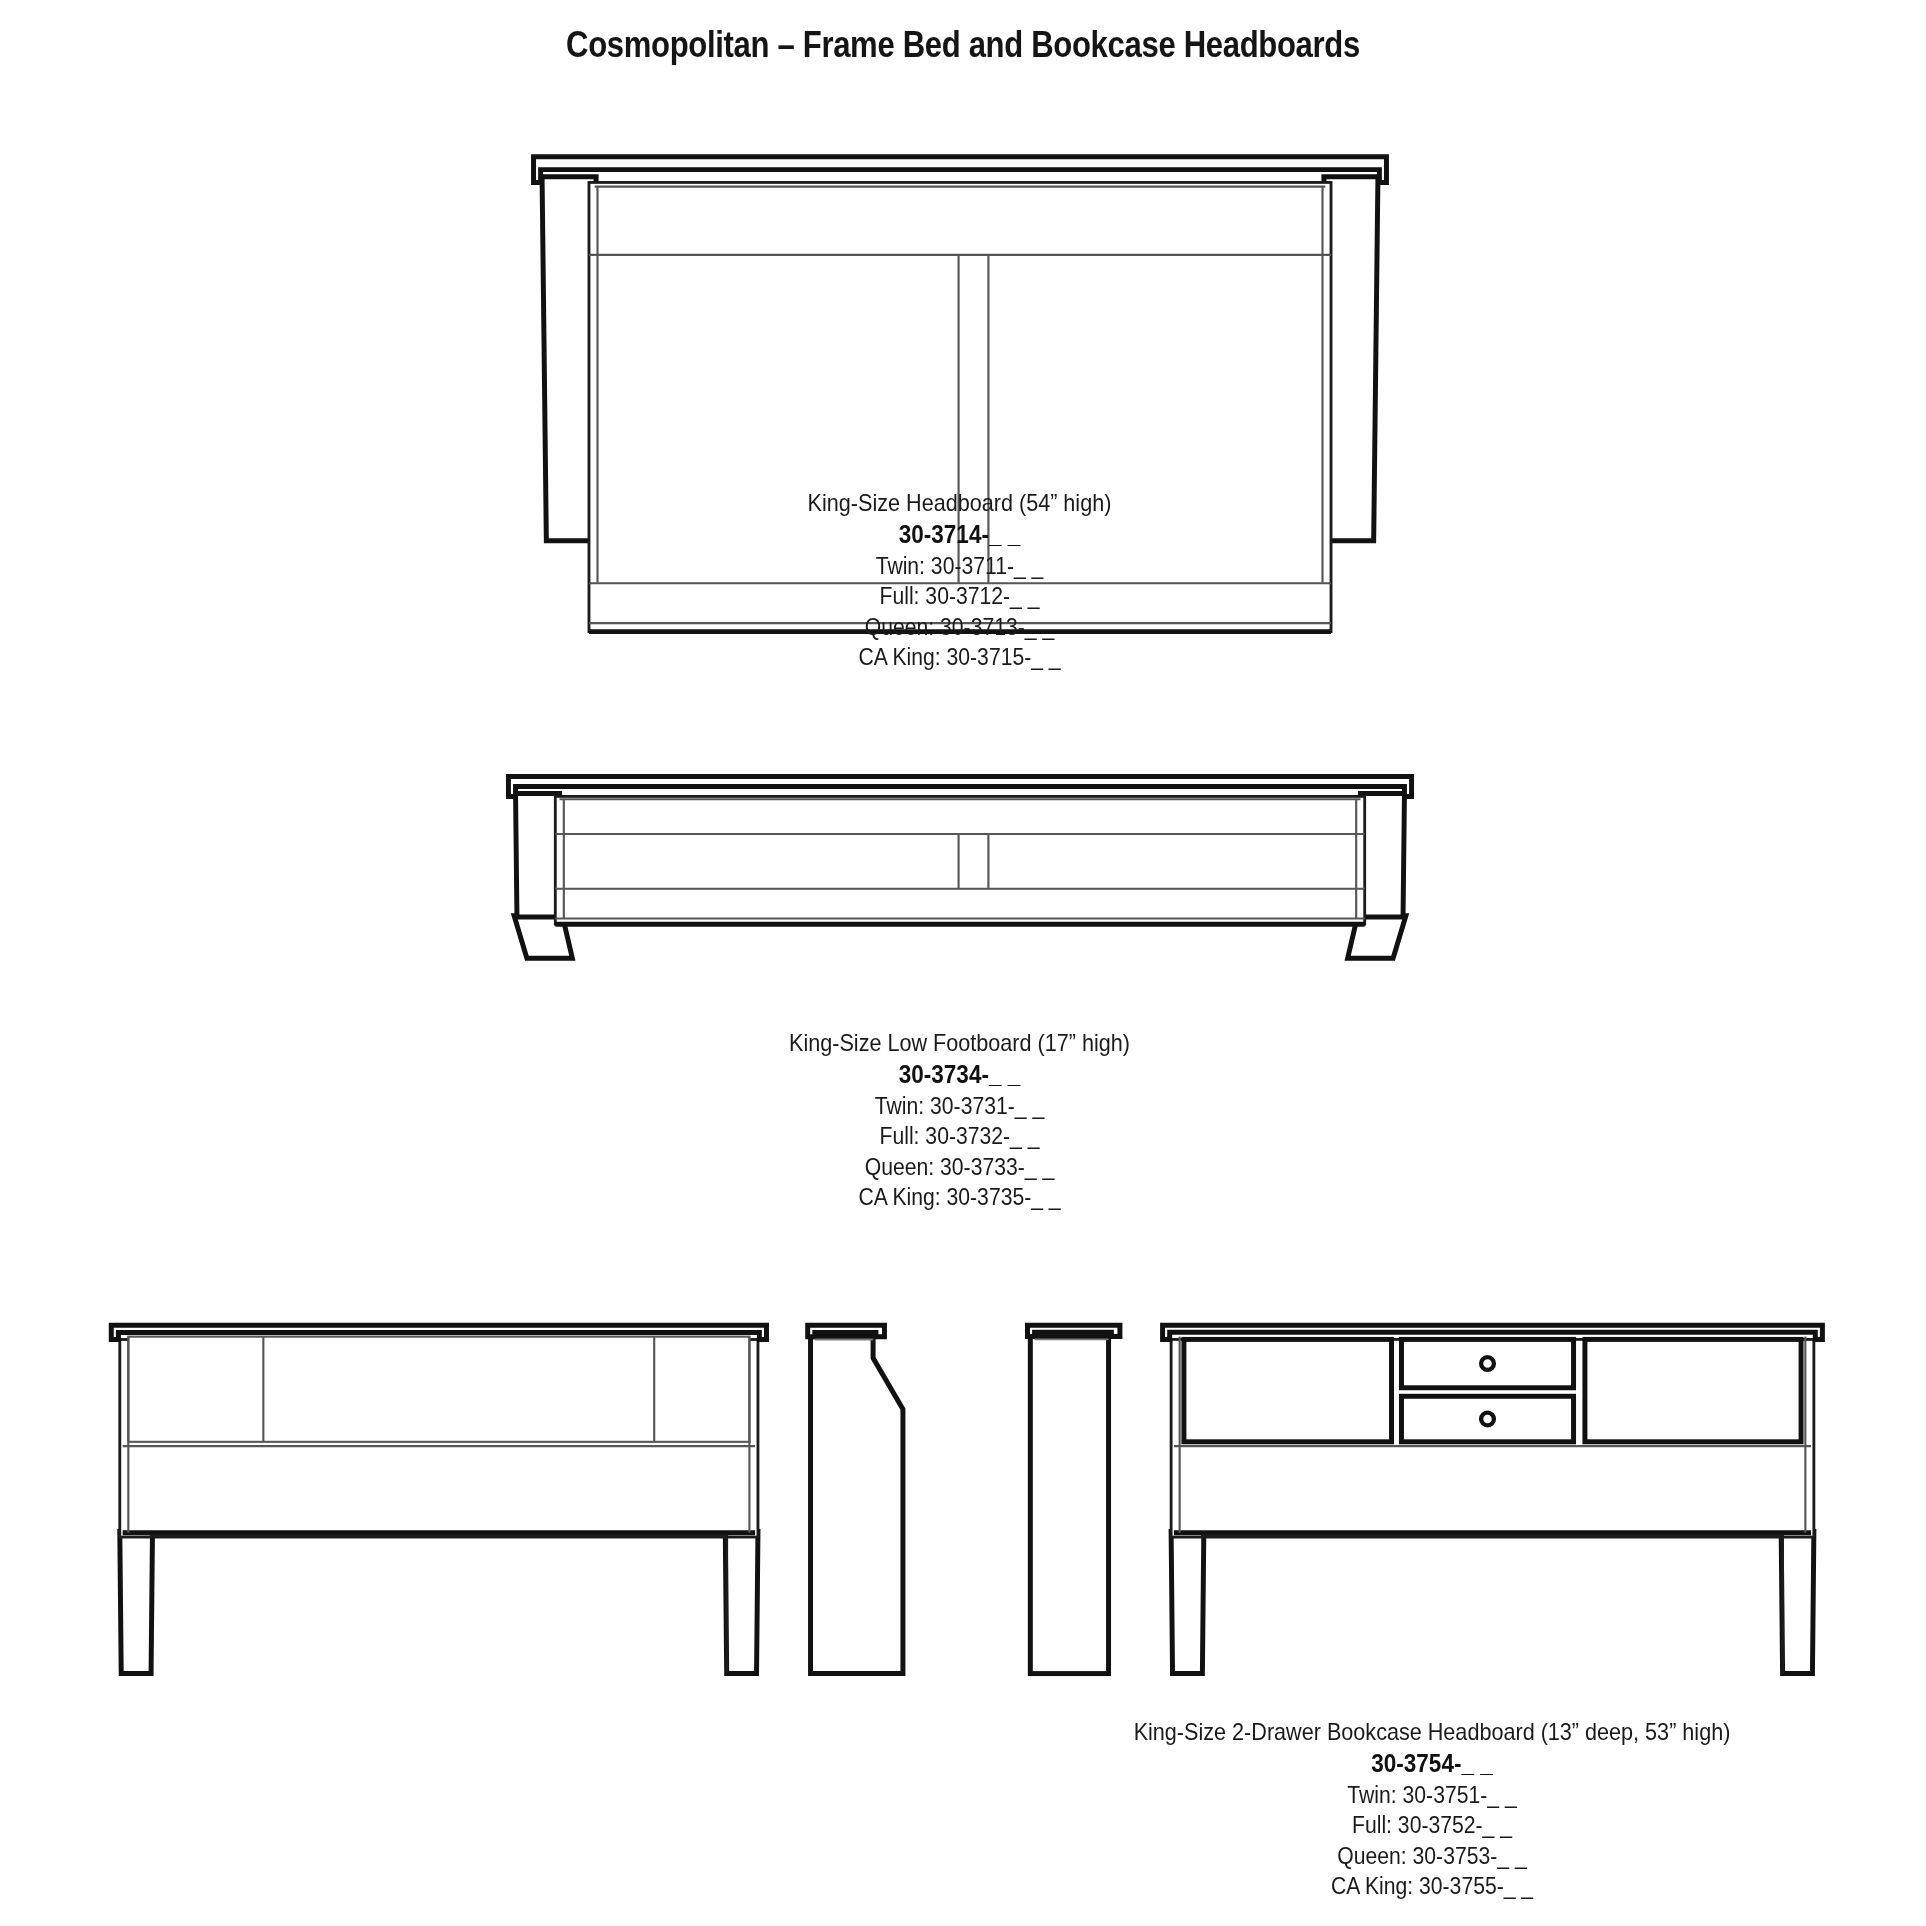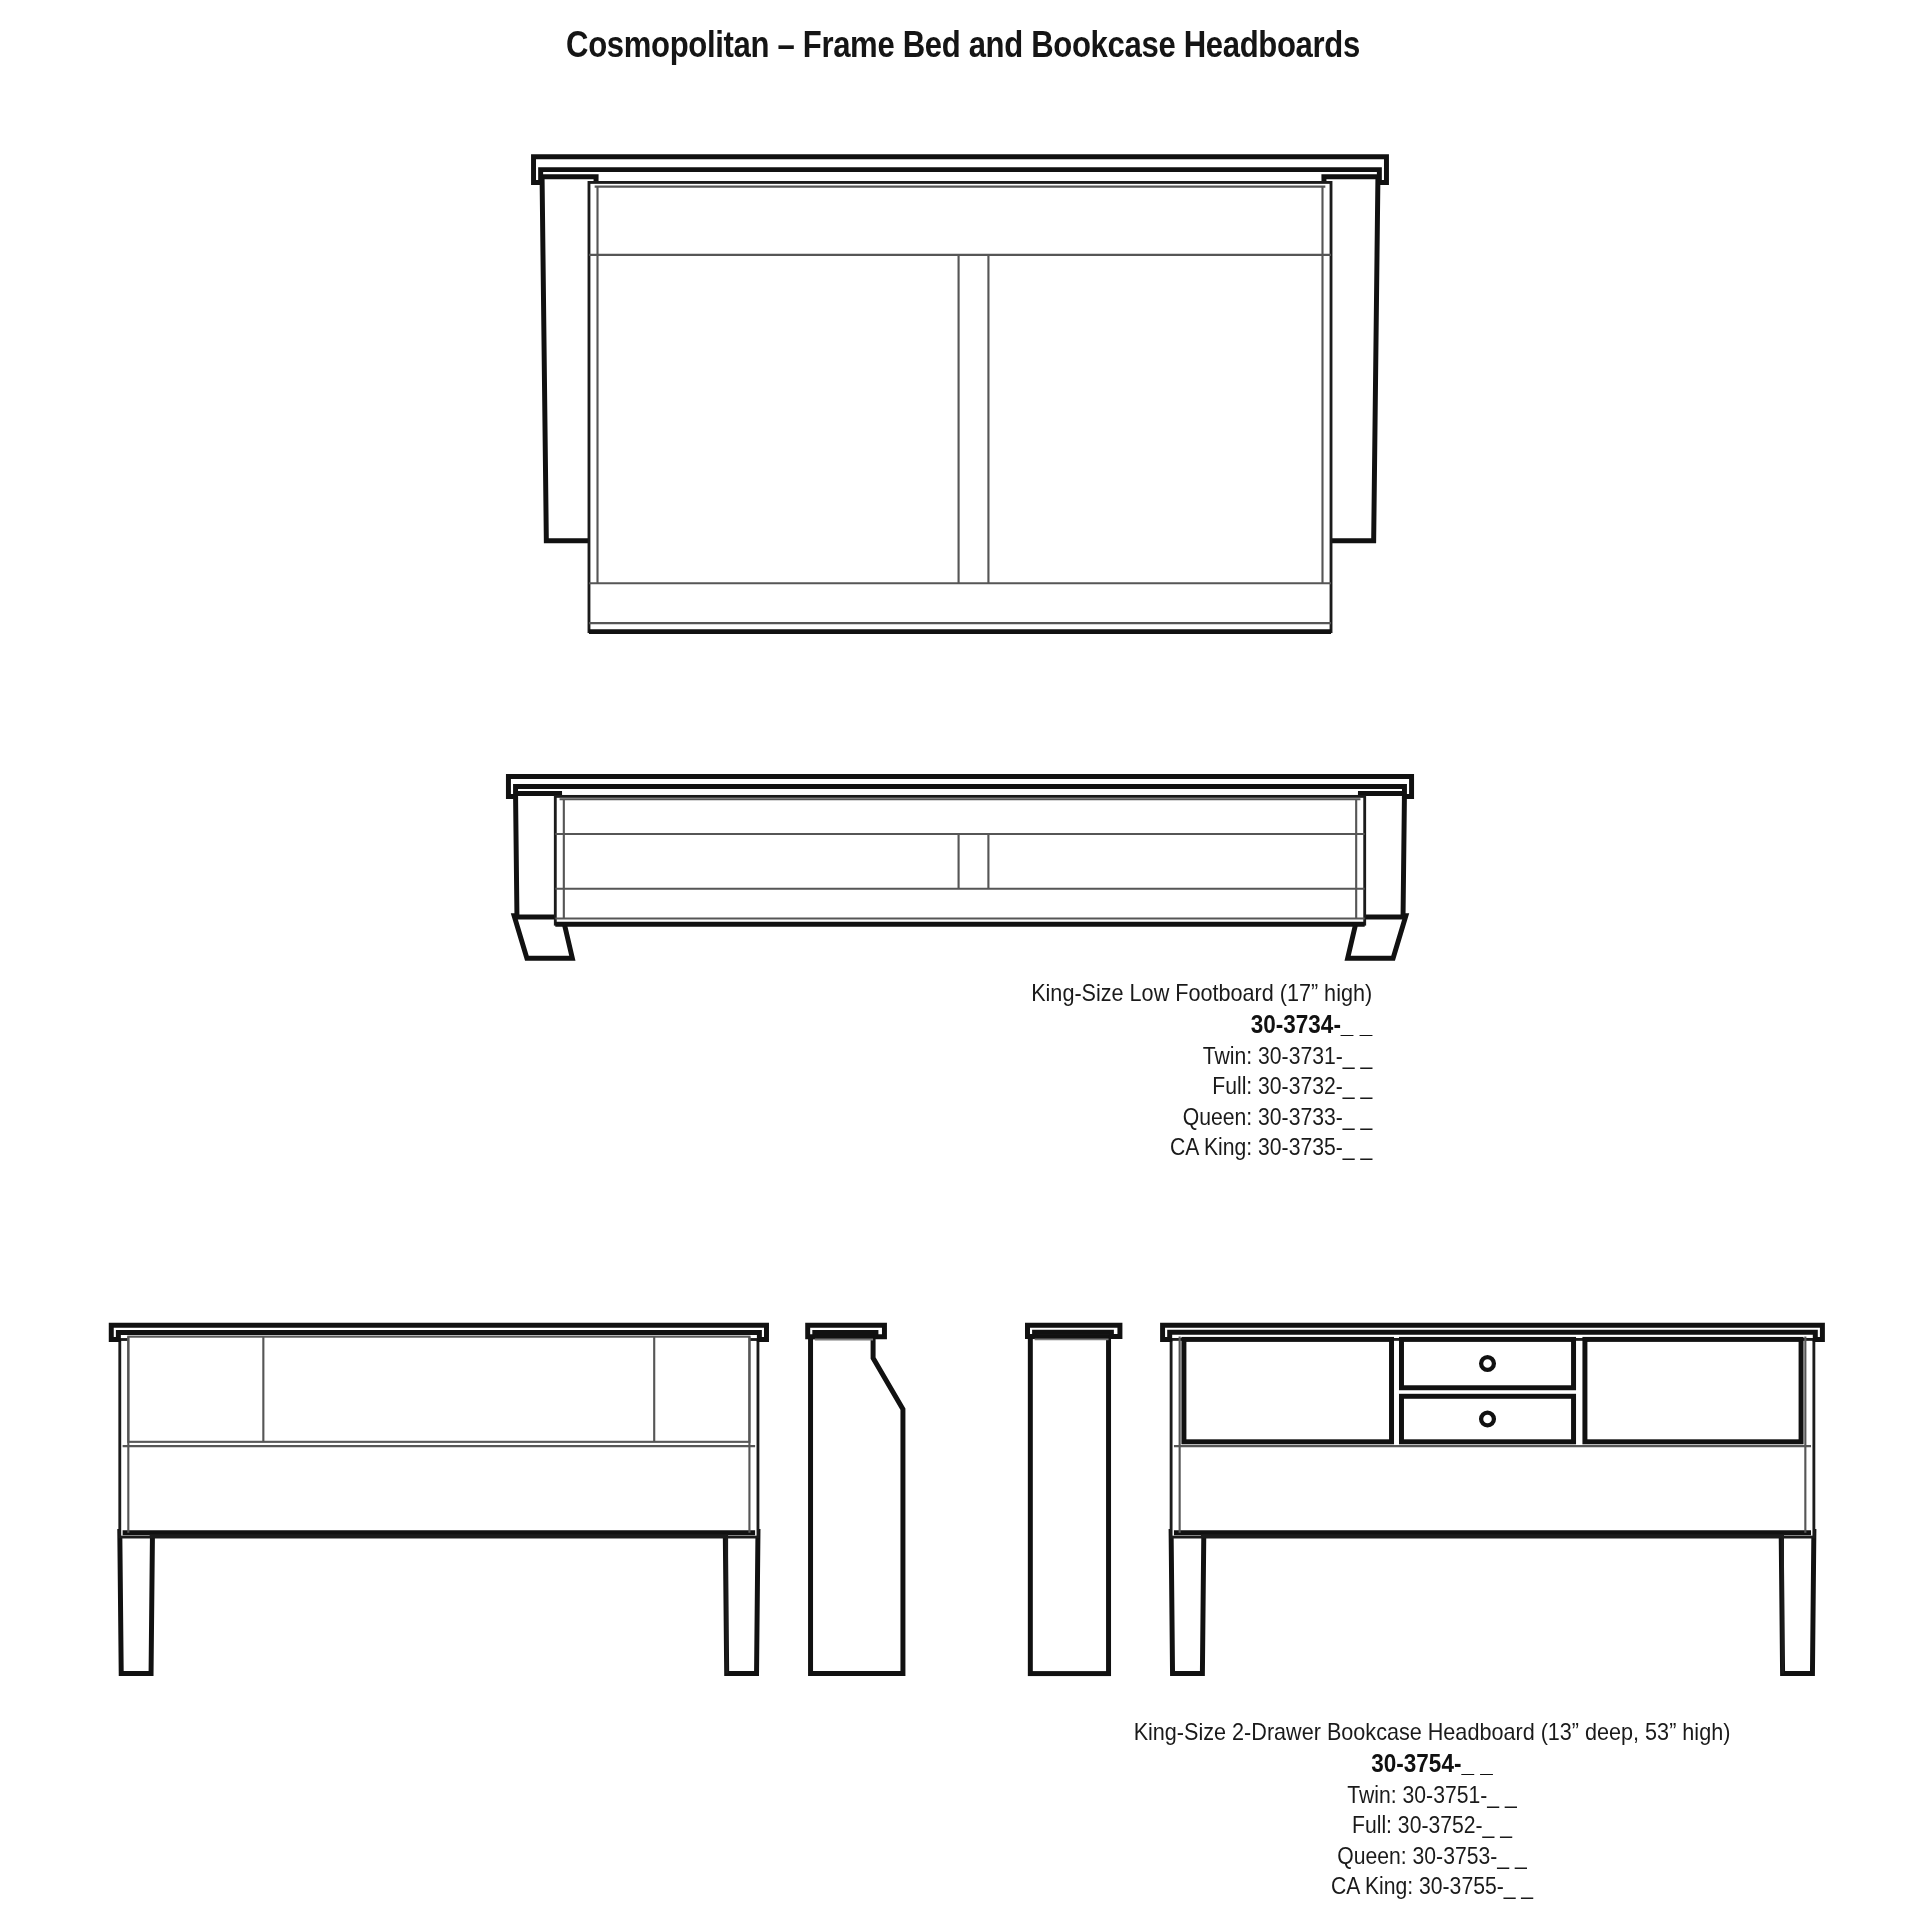--- a/index.html
+++ b/index.html
@@ -76,21 +76,21 @@
   }
   .caption .cap-variant {
     font-size: 23.5px;
     font-weight: normal;
     white-space: nowrap;
     transform: scaleX(0.90);
     color: #1a1a1a;
   }
 
   #cap-headboard { left: 501px;  top: 487px;  width: 917px; }
-  #cap-footboard { left: 501px;  top: 977px; width: 917px; text-align: right; }
+  #cap-footboard { left: 501px;  top: 1027px; width: 917px; }
   #cap-slider    { left: 71px;  top: 1716px; width: 867px; }
   #cap-drawer    { left: 995px; top: 1716px; width: 874px; }
 
   
   .ln-thick { fill: none; stroke: #111111; stroke-width: 7; }
   .ln-med   { fill: none; stroke: #1b1b1b; stroke-width: 4; }
   .ln-thin  { fill: none; stroke: #565656; stroke-width: 3; }
   .ln-hair  { fill: none; stroke: #7a7a7a; stroke-width: 2.5; }
   .sh-thick { fill: #ffffff; stroke: #111111; stroke-width: 7; }
   .sh-med   { fill: #ffffff; stroke: #1b1b1b; stroke-width: 4; }
@@ -126,20 +126,28 @@
       <line class="ln-thick" x1="128" y1="728" x2="1172" y2="728"></line>
 
       <line class="ln-thin" x1="140" y1="102" x2="140" y2="660"></line>
       <line class="ln-thin" x1="1160" y1="102" x2="1160" y2="660"></line>
 
       <line class="ln-thin" x1="648" y1="198" x2="648" y2="660"></line>
       <line class="ln-thin" x1="690" y1="198" x2="690" y2="660"></line>
     </svg>
   </div>
 
+  <div class="caption" id="cap-headboard">
+    <div class="cap-title">King-Size Headboard (54” high)</div>
+    <div class="cap-code">30-3714-_ _</div>
+    <div class="cap-variant">Twin: 30-3711-_ _</div>
+    <div class="cap-variant">Full: 30-3712-_ _</div>
+    <div class="cap-variant">Queen: 30-3713-_ _</div>
+    <div class="cap-variant">CA King: 30-3715-_ _</div>
+  </div>
 
   <div class="figure" id="fig-footboard">
     <svg viewBox="0 0 1300 300" width="924" height="213">
 
       <path class="sh-thick" d="M22,208 L90,208 L104,268 L40,268 Z"></path>
 
       <path class="sh-thick" d="M1210,208 L1278,208 L1260,268 L1196,268 Z"></path>
 
       <path class="sh-thick" d="M24,36 L86,36 L88,210 L26,210 Z"></path>
 

